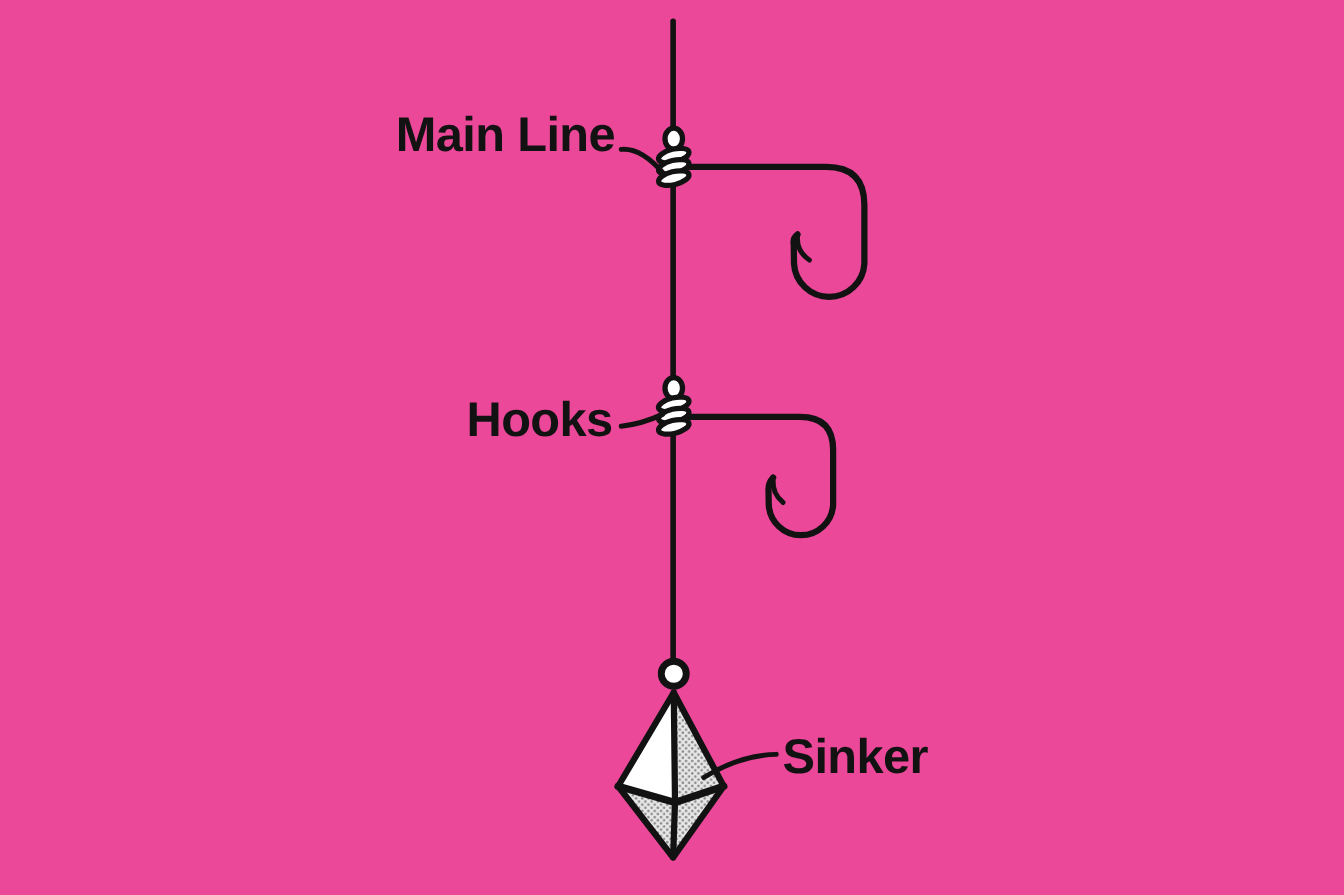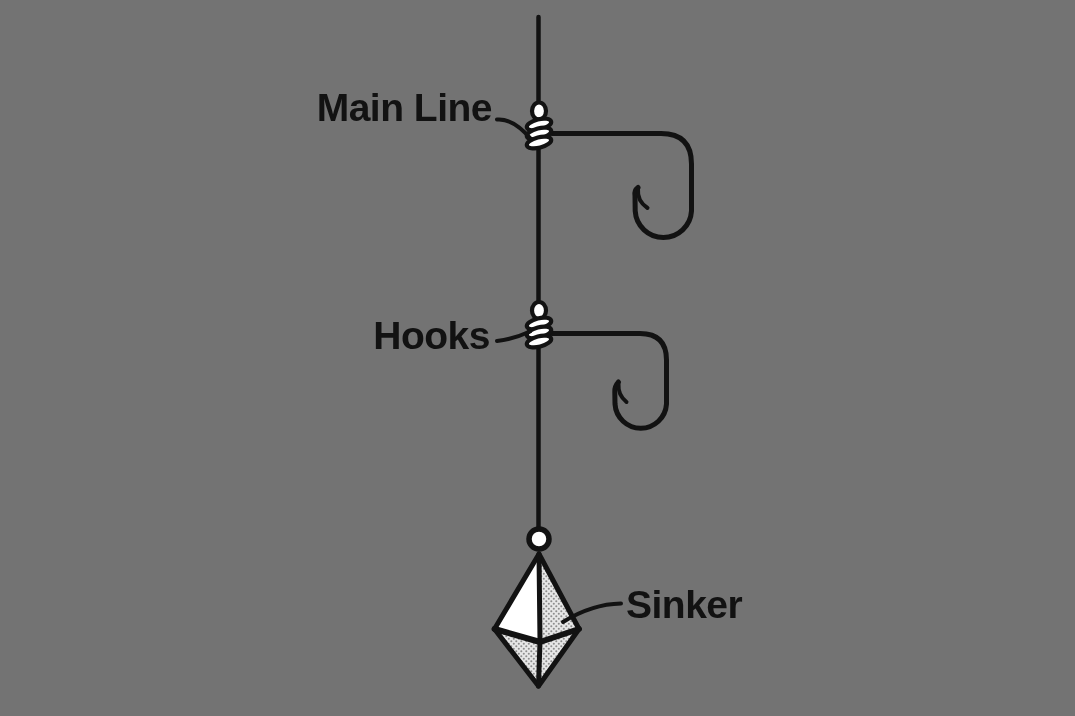--- a/index.html
+++ b/index.html
@@ -5,21 +5,21 @@
   html, body {
     margin: 0;
     padding: 0;
     background: #ffffff;
     font-family: "Liberation Sans", sans-serif;
   }
   .canvas {
     position: relative;
     width: 1075px;
     height: 716px;
-    background: #737373;
+    background: #ec4899;
     overflow: hidden;
   }
   svg { display: block; }
   .stroke {
     fill: none;
     stroke: #121212;
     stroke-linecap: round;
     stroke-linejoin: round;
   }
   .w-main   { stroke-width: 4.5px; }

